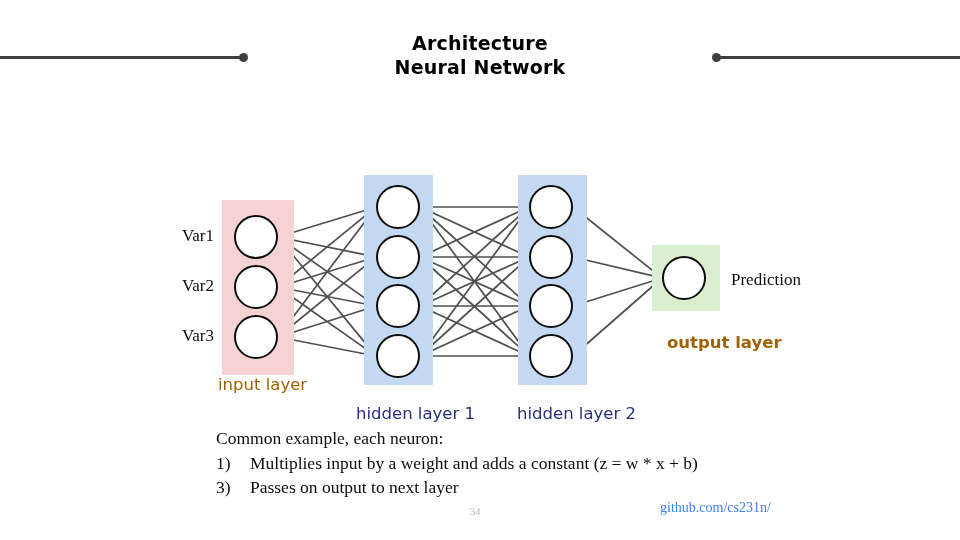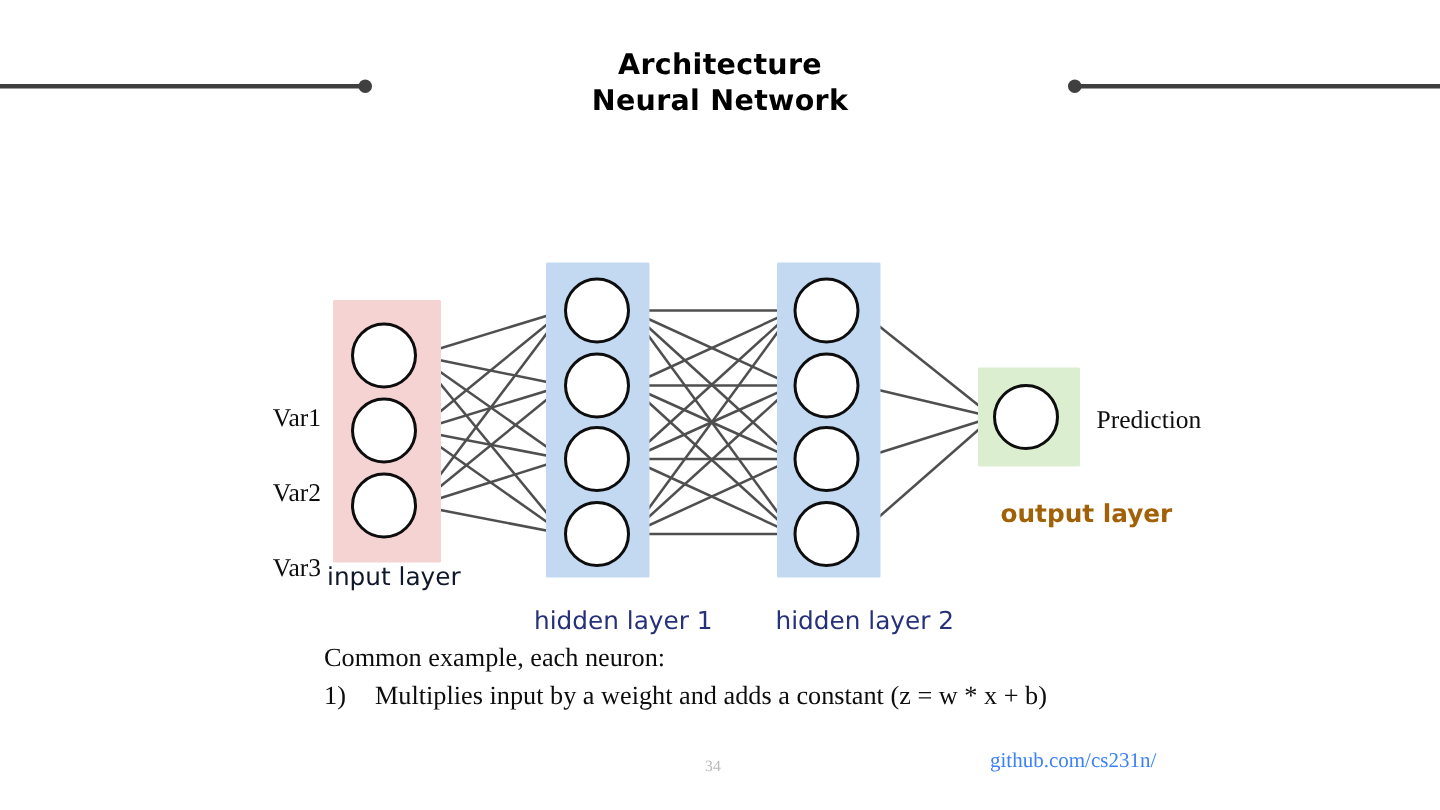--- a/index.html
+++ b/index.html
@@ -80,21 +80,20 @@
     box-sizing: border-box;
   }
 
   .var-label {
     position: absolute;
     font-family: "Liberation Serif", serif;
     font-size: 17px;
     color: #0d0d0d;
     text-align: right;
     width: 60px;
-    margin-top: 43px;
   }
 
   .layer-caption {
     position: absolute;
     font-family: "DejaVu Sans", sans-serif;
     font-size: 16.5px;
     white-space: nowrap;
   }
 
   #prediction-label {
@@ -206,34 +205,37 @@
         <div class="node" style="left: 376px; top: 235px; width: 44px; height: 44px; background: rgb(255, 255, 255); border-color: rgb(13, 13, 13);"></div>
         <div class="node" style="left: 376px; top: 284px; width: 44px; height: 44px; background: rgb(255, 255, 255); border-color: rgb(13, 13, 13);"></div>
         <div class="node" style="left: 376px; top: 334px; width: 44px; height: 44px; background: rgb(255, 255, 255); border-color: rgb(13, 13, 13);"></div>
         <div class="node" style="left: 529px; top: 185px; width: 44px; height: 44px; background: rgb(255, 255, 255); border-color: rgb(13, 13, 13);"></div>
         <div class="node" style="left: 529px; top: 235px; width: 44px; height: 44px; background: rgb(255, 255, 255); border-color: rgb(13, 13, 13);"></div>
         <div class="node" style="left: 529px; top: 284px; width: 44px; height: 44px; background: rgb(255, 255, 255); border-color: rgb(13, 13, 13);"></div>
         <div class="node" style="left: 529px; top: 334px; width: 44px; height: 44px; background: rgb(255, 255, 255); border-color: rgb(13, 13, 13);"></div>
         <div class="node" style="left: 662px; top: 256px; width: 44px; height: 44px; background: rgb(255, 255, 255); border-color: rgb(13, 13, 13);"></div>
       </div>
     <div id="labels">
-        <div class="layer-caption" style="left: 218px; top: 375px; color: #0f172a;">input layer</div>
+        <div class="layer-caption" style="left: 218px; top: 375px; color: #a16207;">input layer</div>
         <div class="layer-caption" style="left: 336px; top: 404px; color: rgb(39, 49, 122); margin-left: 20px;">hidden layer 1</div>
         <div class="layer-caption" style="left: 489px; top: 404px; color: rgb(39, 49, 122); margin-left: 28px;">hidden layer 2</div>
         <div class="layer-caption" style="left: 667px; top: 333px; color: #a16207; font-weight: bold;">output layer</div>
         <div class="var-label" style="left: 154px; top: 226px;">Var1</div>
         <div class="var-label" style="left: 154px; top: 276px;">Var2</div>
         <div class="var-label" style="left: 154px; top: 326px;">Var3</div>
         <div id="prediction-label" style="left: 731px; top: 270px;">Prediction</div>
       </div>
   </div>
 
   <div id="body-text">
     <div class="body-line">Common example, each neuron:</div>
     <div class="body-line">
       <span class="num">1)</span><span>Multiplies input by a weight and adds a constant (z = w * x + b)</span>
     </div>
+    <div class="body-line">
+      <span class="num">3)</span><span>Passes on output to next layer</span>
+    </div>
   </div>
 
   <div id="page-number">34</div>
   <div id="credit">github.com/cs231n/</div>
 
 </div>
 
 </body></html>

